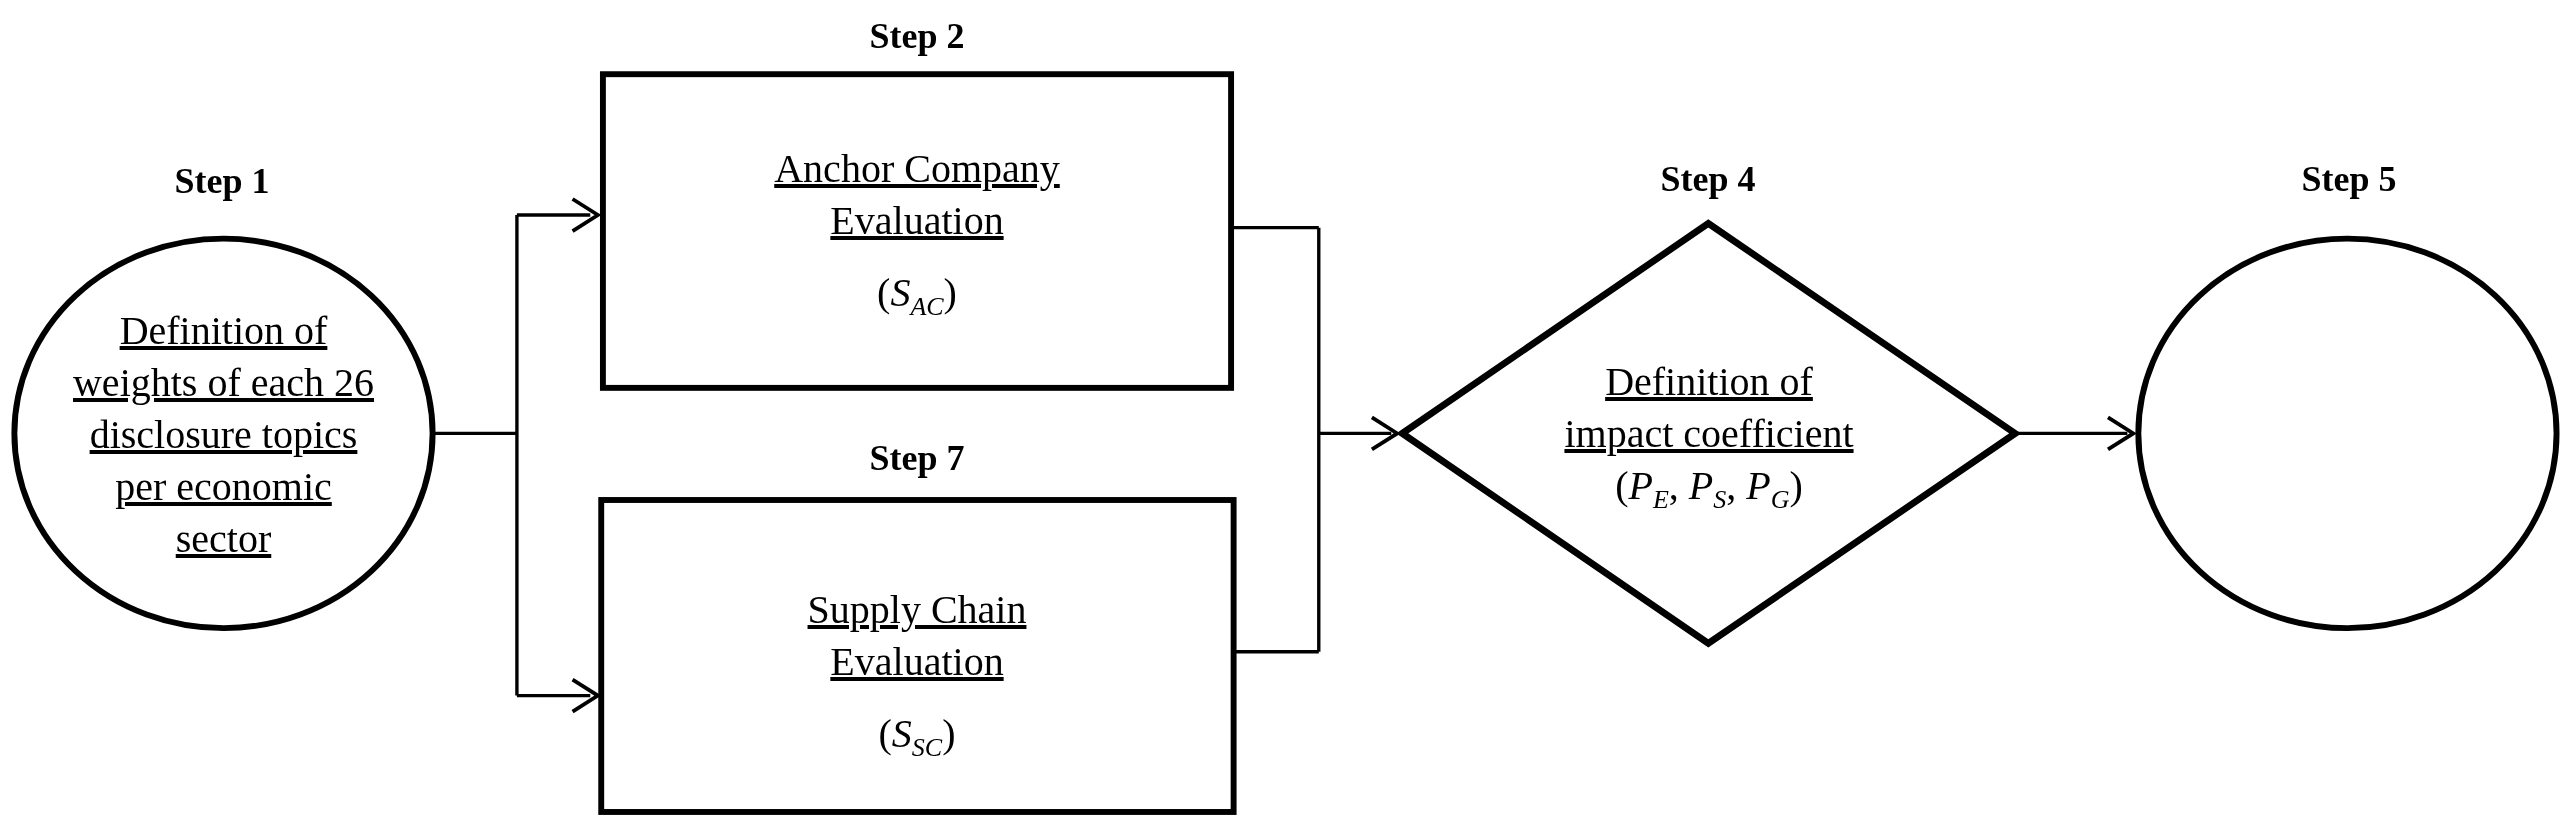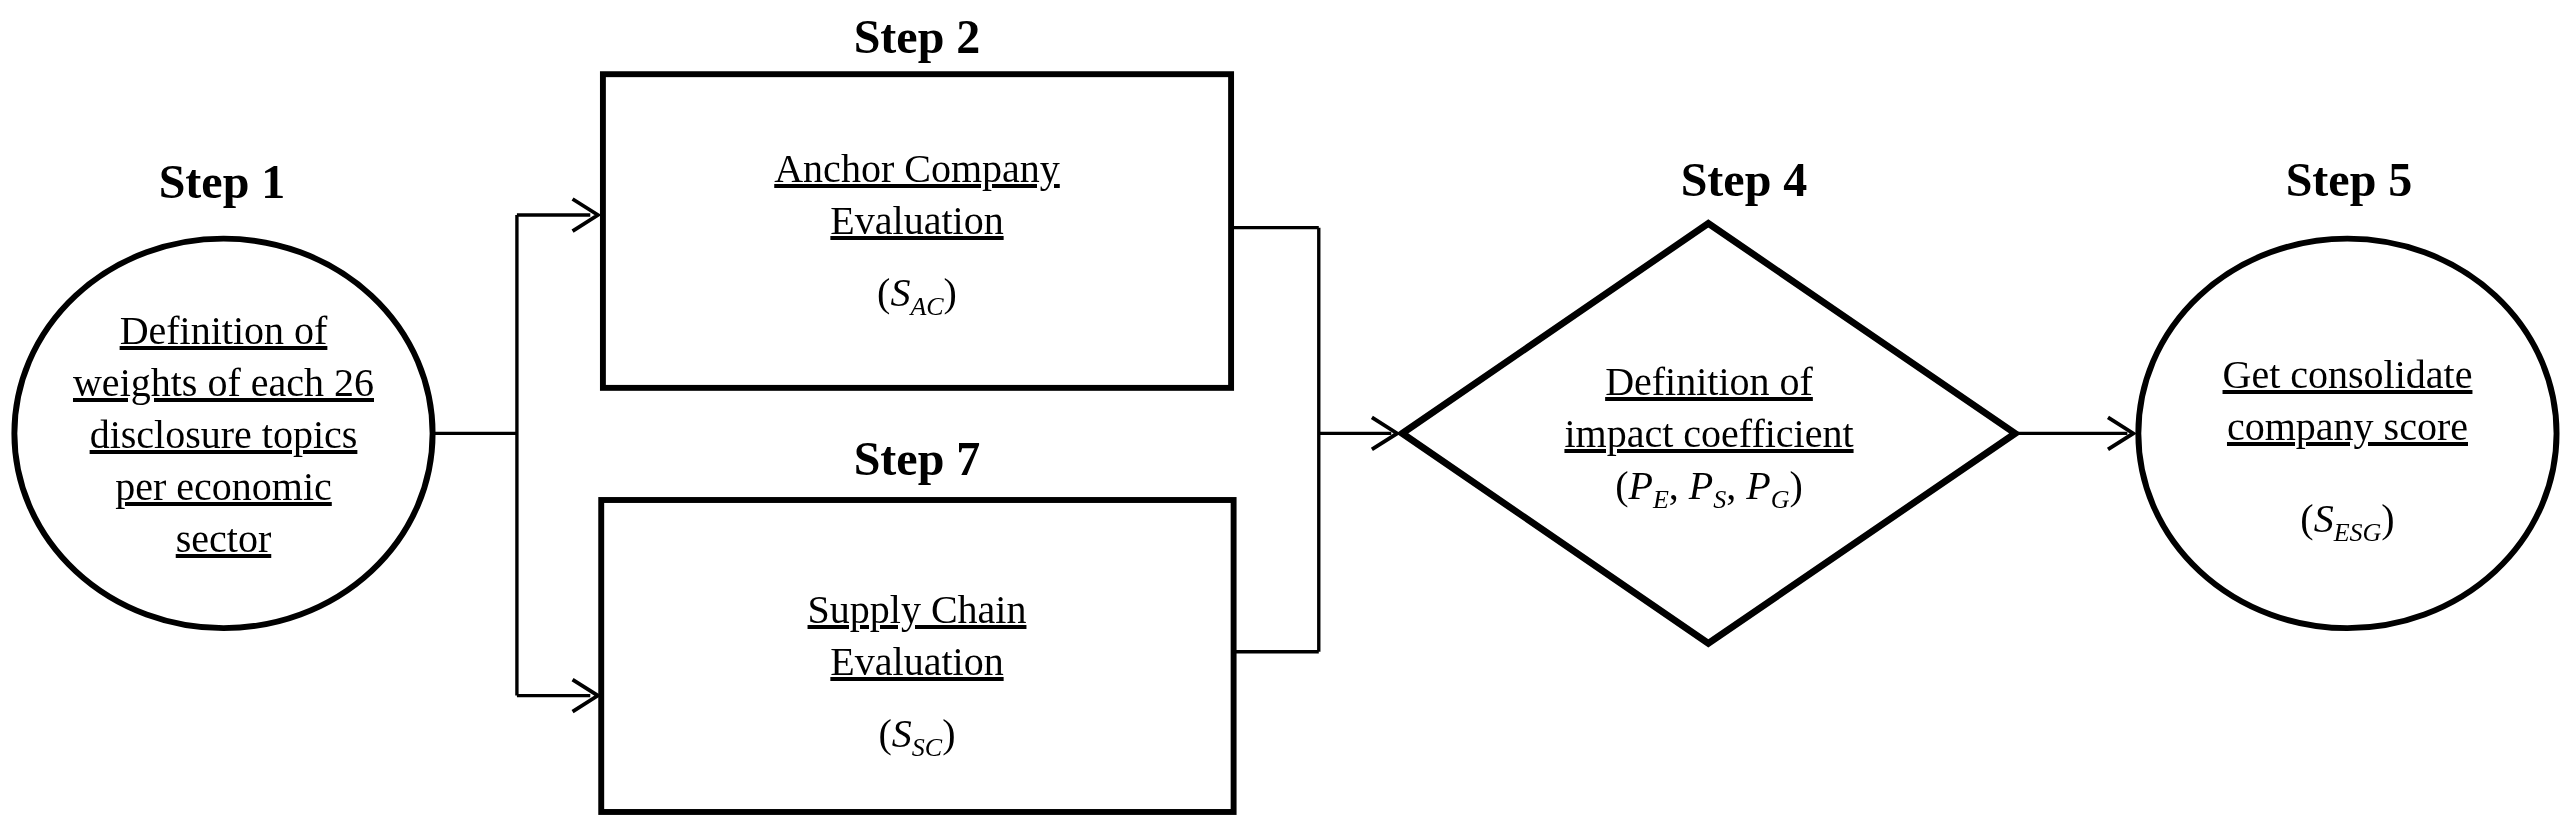--- a/index.html
+++ b/index.html
@@ -15,21 +15,21 @@
     background: #ffffff;
     overflow: hidden;
   }
   svg.layer {
     position: absolute; left: 0; top: 0;
     width: 2576px; height: 828px;
   }
   .heading {
     position: absolute;
     transform: translate(-50%, -50%);
-    font-size: 48px;
+    font-size: 36px;
     font-weight: bold;
     white-space: nowrap;
     letter-spacing: 0px;
   }
   .textbox {
     position: absolute;
     display: flex;
     flex-direction: column;
     align-items: center;
     justify-content: center;
@@ -88,21 +88,21 @@
     <line x1="1564" y1="514" x2="1650" y2="514" stroke="#000" stroke-width="4"></line>
     <polyline points="1627,495 1657,514 1627,533" fill="none" stroke="#000" stroke-width="4.5"></polyline>
 
     <line x1="2390" y1="514" x2="2523" y2="514" stroke="#000" stroke-width="4"></line>
     <polyline points="2500,495 2530,514 2500,533" fill="none" stroke="#000" stroke-width="4.5"></polyline>
   </svg>
 
   <div class="heading" style="left:222px; top:181px;">Step 1</div>
   <div class="heading" style="left:917px; top:36px;">Step 2</div>
   <div class="heading" style="left:917px; top:458px;">Step 7</div>
-  <div class="heading" style="left:1708px; top:179px;margin-left:36px;">Step 4</div>
+  <div class="heading" style="left:1708px; top:179px;">Step 4</div>
   <div class="heading" style="left:2349px; top:179px;">Step 5</div>
 
   <div class="textbox" style="left:29.5px; top:253px; width:388px; height:363px;">
     <div class="tl">Definition of</div>
     <div class="tl">weights of each 26</div>
     <div class="tl">disclosure topics</div>
     <div class="tl">per economic</div>
     <div class="tl">sector</div>
   </div>
 
@@ -123,22 +123,15 @@
   </div>
 
   <div class="textbox" style="left:1439px; top:236px; width:540px; height:396px;">
     <div class="tl">Definition of</div>
     <div class="tl">impact coefficient</div>
     <div class="formula mt-dia">
       <span>(</span><span class="fi">P</span><sub>E</sub><span>, </span><span class="fi">P</span><sub>S</sub><span>, </span><span class="fi">P</span><sub>G</sub><span>)</span>
     </div>
   </div>
 
-  <div class="textbox" style="left:2158px; top:270px; width:379px; height:354px;">
-    <div class="tl">Get consolidate</div>
-    <div class="tl">company score</div>
-    <div class="formula mt-ell">
-      <span>(</span><span class="fi">S</span><sub>ESG</sub><span>)</span>
-    </div>
-  </div>
 
 </div>
 
 
 </body></html>

